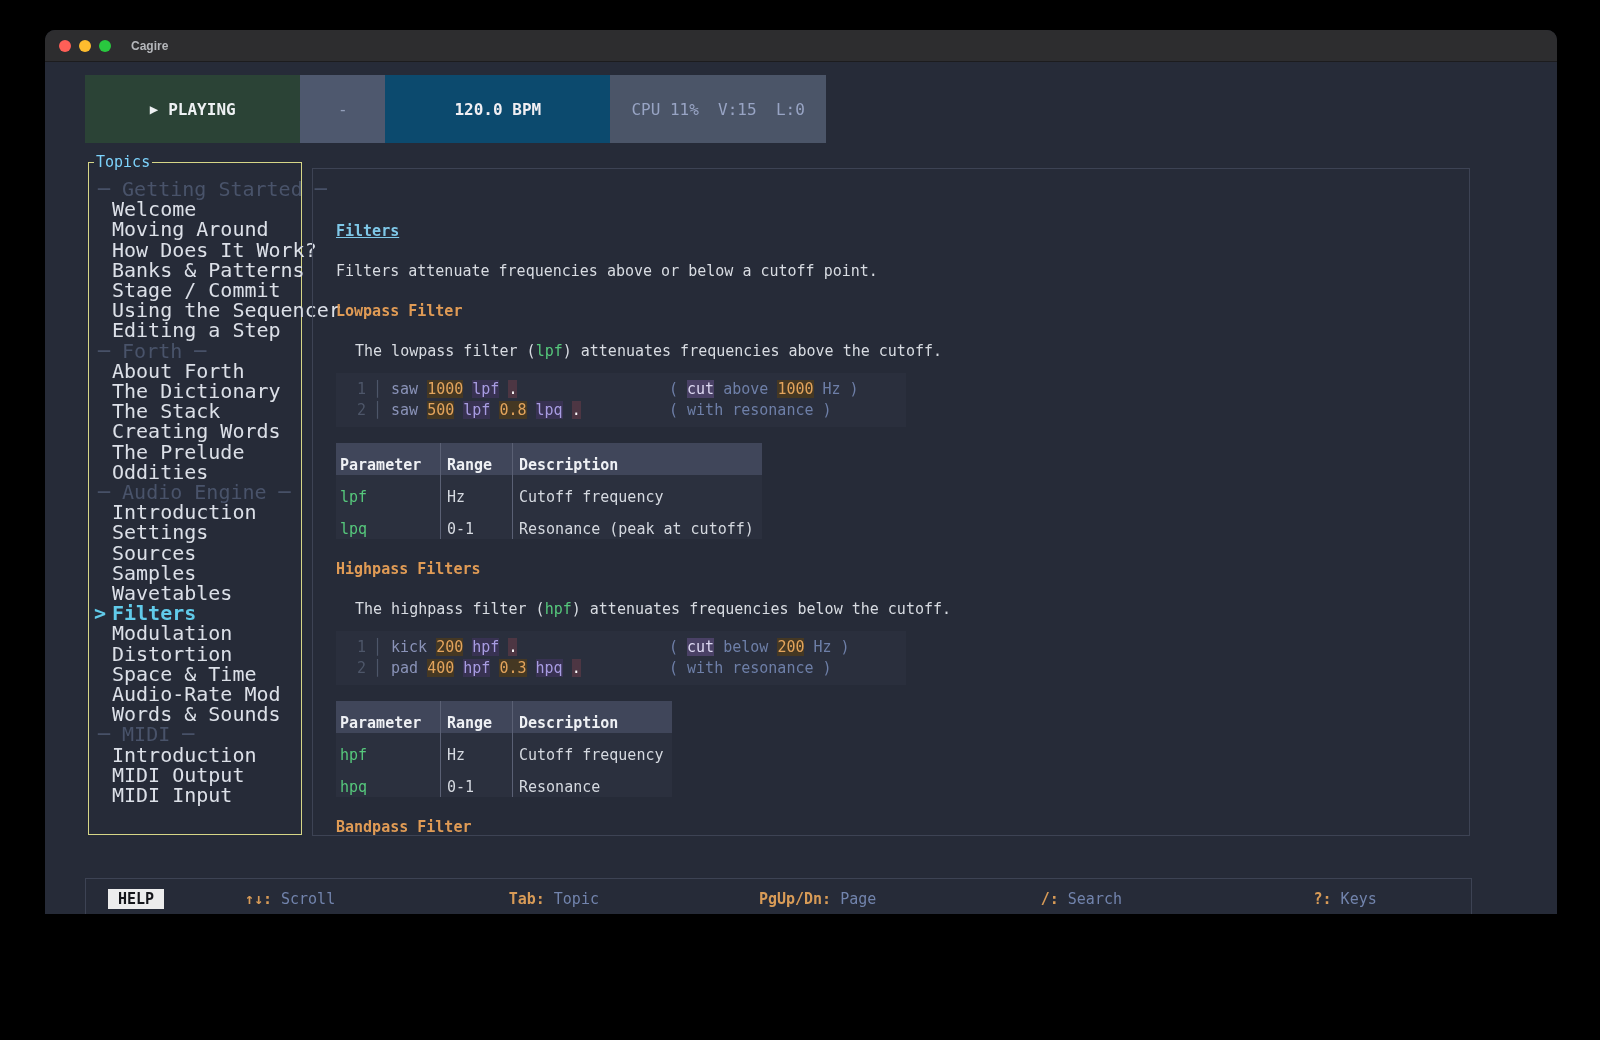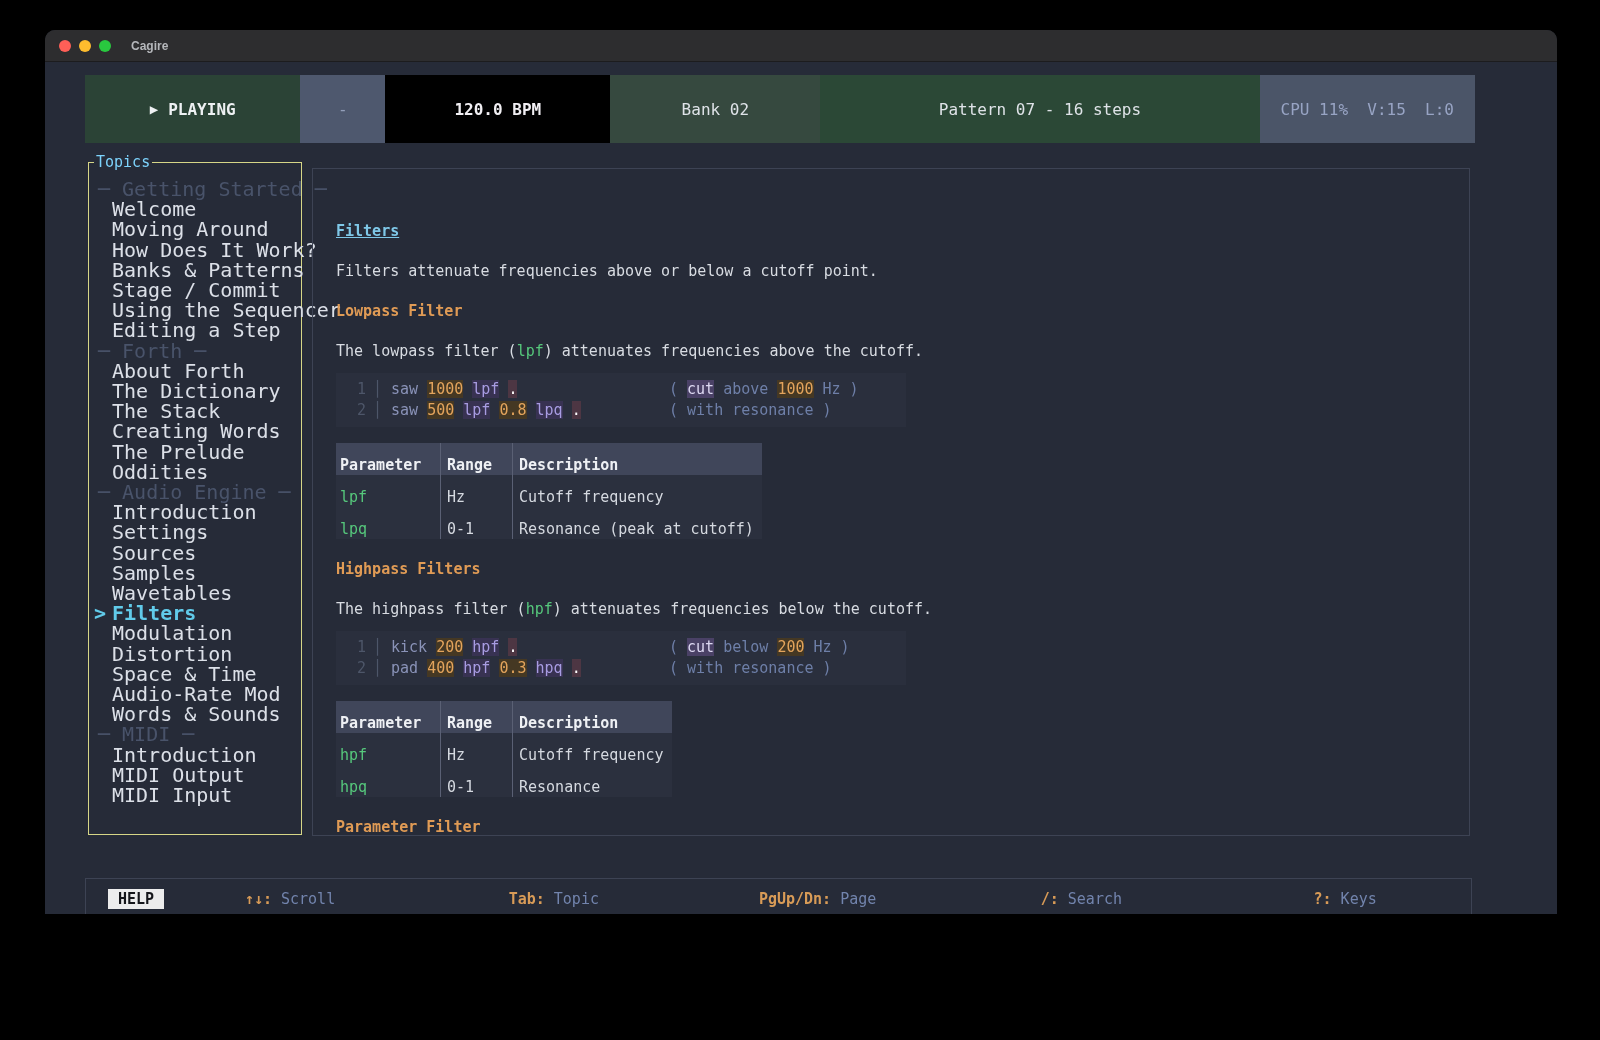--- a/index.html
+++ b/index.html
@@ -28,21 +28,21 @@
 
   
   .statusbar {
     position:absolute; left:40px; top:45px; width:1390px; height:68px;
     display:flex; font-size:16px; white-space:pre;
   }
   .seg { display:flex; align-items:center; justify-content:center; height:100%; }
   .seg-playing { flex:0 0 15.5%; background:#2b4336; color:#eef1f3; font-weight:bold; }
   .seg-playing .play-tri { margin-right:10px; font-size:14px; }
   .seg-dash    { flex:0 0 6.1%;  background:#4e586e; color:#939fba; }
-  .seg-bpm     { flex:0 0 16.2%; background:#000000; color:#f1eff3; font-weight:bold; }
+  .seg-bpm     { flex:0 0 16.2%; background:#0c4a6e; color:#f1eff3; font-weight:bold; }
   .seg-bank    { flex:0 0 15.1%; background:#36493f; color:#dfe3e8; }
   .seg-pattern { flex:1;         background:#2b4836; color:#dfe3e8; }
   .seg-cpu     { flex:0 0 15.5%; background:#4b5568; color:#98a4c4; }
 
   
   .sidebar {
     position:absolute; left:43px; top:132px; width:214px; height:673px;
     border:1px solid #d6d687;
   }
   .sidebar-title {
@@ -58,21 +58,21 @@
 
   
   .main {
     position:absolute; left:267px; top:138px; width:1158px; height:668px;
     border:1px solid #3d4354; overflow:hidden;
   }
   .content { padding:52px 20px 0 23px; font-size:15px; line-height:20px; color:#d8dce2; }
   .h1 { color:#7fc8e8; font-weight:bold; text-decoration:underline; margin-bottom:20px; }
   .h2 { color:#e09b55; font-weight:bold; margin-bottom:20px; }
   .para { margin-bottom:20px; white-space:pre; }
-  .para.tight { margin-bottom:12px; }
+  .para.tight { margin-bottom:12px;margin-left:19px; }
   .run-code { color:#56c87c; }
 
   .codeblock {
     background:#2a2f3d; width:570px; padding:6px 0; margin-bottom:16px;
     line-height:21px; white-space:pre;
   }
   .codeline { position:relative; height:21px; }
   .ln { display:inline-block; width:30px; text-align:right; color:#4d5669; }
   .lsep { color:#4d5669; margin:0 9px 0 7px; }
   .cmt-anchor { position:absolute; left:333px; top:0; }
@@ -128,43 +128,41 @@
       <span class="win-title">Cagire</span>
     </div>
 
     <div class="statusbar">
       <div class="seg seg-playing">
         <span class="play-tri">▶</span>
         <span>PLAYING</span>
       </div>
       <div class="seg seg-dash">-</div>
       <div class="seg seg-bpm">120.0 BPM</div>
-      <div class="seg seg-bank">Bank 02</div>
-      <div class="seg seg-pattern">Pattern 07 - 16 steps</div>
       <div class="seg seg-cpu">CPU 11%  V:15  L:0</div>
     </div>
 
     <div class="sidebar">
       <span class="sidebar-title">Topics</span>
       <div class="sb-list"><div class="sb-row section"><span class="sb-marker"></span><span class="sb-label">─ Getting Started ─</span></div><div class="sb-row item"><span class="sb-marker"></span><span class="sb-label">Welcome</span></div><div class="sb-row item"><span class="sb-marker"></span><span class="sb-label">Moving Around</span></div><div class="sb-row item"><span class="sb-marker"></span><span class="sb-label">How Does It Work?</span></div><div class="sb-row item"><span class="sb-marker"></span><span class="sb-label">Banks &amp; Patterns</span></div><div class="sb-row item"><span class="sb-marker"></span><span class="sb-label">Stage / Commit</span></div><div class="sb-row item"><span class="sb-marker"></span><span class="sb-label">Using the Sequencer</span></div><div class="sb-row item"><span class="sb-marker"></span><span class="sb-label">Editing a Step</span></div><div class="sb-row section"><span class="sb-marker"></span><span class="sb-label">─ Forth ─</span></div><div class="sb-row item"><span class="sb-marker"></span><span class="sb-label">About Forth</span></div><div class="sb-row item"><span class="sb-marker"></span><span class="sb-label">The Dictionary</span></div><div class="sb-row item"><span class="sb-marker"></span><span class="sb-label">The Stack</span></div><div class="sb-row item"><span class="sb-marker"></span><span class="sb-label">Creating Words</span></div><div class="sb-row item"><span class="sb-marker"></span><span class="sb-label">The Prelude</span></div><div class="sb-row item"><span class="sb-marker"></span><span class="sb-label">Oddities</span></div><div class="sb-row section"><span class="sb-marker"></span><span class="sb-label">─ Audio Engine ─</span></div><div class="sb-row item"><span class="sb-marker"></span><span class="sb-label">Introduction</span></div><div class="sb-row item"><span class="sb-marker"></span><span class="sb-label">Settings</span></div><div class="sb-row item"><span class="sb-marker"></span><span class="sb-label">Sources</span></div><div class="sb-row item"><span class="sb-marker"></span><span class="sb-label">Samples</span></div><div class="sb-row item"><span class="sb-marker"></span><span class="sb-label">Wavetables</span></div><div class="sb-row item selected"><span class="sb-marker">&gt;</span><span class="sb-label">Filters</span></div><div class="sb-row item"><span class="sb-marker"></span><span class="sb-label">Modulation</span></div><div class="sb-row item"><span class="sb-marker"></span><span class="sb-label">Distortion</span></div><div class="sb-row item"><span class="sb-marker"></span><span class="sb-label">Space &amp; Time</span></div><div class="sb-row item"><span class="sb-marker"></span><span class="sb-label">Audio-Rate Mod</span></div><div class="sb-row item"><span class="sb-marker"></span><span class="sb-label">Words &amp; Sounds</span></div><div class="sb-row section"><span class="sb-marker"></span><span class="sb-label">─ MIDI ─</span></div><div class="sb-row item"><span class="sb-marker"></span><span class="sb-label">Introduction</span></div><div class="sb-row item"><span class="sb-marker"></span><span class="sb-label">MIDI Output</span></div><div class="sb-row item"><span class="sb-marker"></span><span class="sb-label">MIDI Input</span></div></div>
     </div>
 
     <div class="main">
       <div class="content">
           <div class="h1">Filters</div>
           <div class="para"><span class="run-plain">Filters attenuate frequencies above or below a cutoff point.</span></div>
           <div class="h2">Lowpass Filter</div>
           <div class="para tight"><span class="run-plain">The lowpass filter (</span><span class="run-code">lpf</span><span class="run-plain">) attenuates frequencies above the cutoff.</span></div>
           <div class="codeblock"><div class="codeline"><span class="ln">1</span><span class="lsep">│</span><span class="tk-src">saw </span><span class="tk-num">1000</span><span class="tk-pl"> </span><span class="tk-kw">lpf</span><span class="tk-pl"> </span><span class="tk-dot">.</span><span class="cmt-anchor"><span class="tk-cmt">( </span><span class="tk-cmthl">cut</span><span class="tk-cmt"> above </span><span class="tk-cmtnum">1000</span><span class="tk-cmt"> Hz )</span></span></div><div class="codeline"><span class="ln">2</span><span class="lsep">│</span><span class="tk-src">saw </span><span class="tk-num">500</span><span class="tk-pl"> </span><span class="tk-kw">lpf</span><span class="tk-pl"> </span><span class="tk-num">0.8</span><span class="tk-pl"> </span><span class="tk-kw">lpq</span><span class="tk-pl"> </span><span class="tk-dot">.</span><span class="cmt-anchor"><span class="tk-cmt">( with resonance )</span></span></div></div>
           <div class="tbl"><div class="tbl-row head"><span class="tbl-cell col-0">Parameter</span><span class="tbl-cell col-1">Range</span><span class="tbl-cell col-2">Description</span></div><div class="tbl-row"><span class="tbl-cell col-0 cell-param">lpf</span><span class="tbl-cell col-1">Hz</span><span class="tbl-cell col-2">Cutoff frequency</span></div><div class="tbl-row"><span class="tbl-cell col-0 cell-param">lpq</span><span class="tbl-cell col-1">0-1</span><span class="tbl-cell col-2">Resonance (peak at cutoff)</span></div></div>
           <div class="h2">Highpass Filters</div>
           <div class="para tight"><span class="run-plain">The highpass filter (</span><span class="run-code">hpf</span><span class="run-plain">) attenuates frequencies below the cutoff.</span></div>
           <div class="codeblock"><div class="codeline"><span class="ln">1</span><span class="lsep">│</span><span class="tk-src">kick </span><span class="tk-num">200</span><span class="tk-pl"> </span><span class="tk-kw">hpf</span><span class="tk-pl"> </span><span class="tk-dot">.</span><span class="cmt-anchor"><span class="tk-cmt">( </span><span class="tk-cmthl">cut</span><span class="tk-cmt"> below </span><span class="tk-cmtnum">200</span><span class="tk-cmt"> Hz )</span></span></div><div class="codeline"><span class="ln">2</span><span class="lsep">│</span><span class="tk-src">pad </span><span class="tk-num">400</span><span class="tk-pl"> </span><span class="tk-kw">hpf</span><span class="tk-pl"> </span><span class="tk-num">0.3</span><span class="tk-pl"> </span><span class="tk-kw">hpq</span><span class="tk-pl"> </span><span class="tk-dot">.</span><span class="cmt-anchor"><span class="tk-cmt">( with resonance )</span></span></div></div>
           <div class="tbl"><div class="tbl-row head"><span class="tbl-cell col-0">Parameter</span><span class="tbl-cell col-1">Range</span><span class="tbl-cell col-2">Description</span></div><div class="tbl-row"><span class="tbl-cell col-0 cell-param">hpf</span><span class="tbl-cell col-1">Hz</span><span class="tbl-cell col-2">Cutoff frequency</span></div><div class="tbl-row"><span class="tbl-cell col-0 cell-param">hpq</span><span class="tbl-cell col-1">0-1</span><span class="tbl-cell col-2">Resonance</span></div></div>
-          <div class="h2">Parameter Filter</div>
+          <div class="h2">Bandpass Filter</div>
         </div>
     </div>
 
     <div class="footer">
       <span class="help-badge">HELP</span>
       <div class="hotkeys"><span class="hotkey"><span class="hk-key">↑↓</span><span class="hk-key">:</span><span class="hk-label"> Scroll</span></span><span class="hotkey"><span class="hk-key">Tab</span><span class="hk-key">:</span><span class="hk-label"> Topic</span></span><span class="hotkey"><span class="hk-key">PgUp/Dn</span><span class="hk-key">:</span><span class="hk-label"> Page</span></span><span class="hotkey"><span class="hk-key">/</span><span class="hk-key">:</span><span class="hk-label"> Search</span></span><span class="hotkey"><span class="hk-key">?</span><span class="hk-key">:</span><span class="hk-label"> Keys</span></span></div>
     </div>
 
   </div>
 

